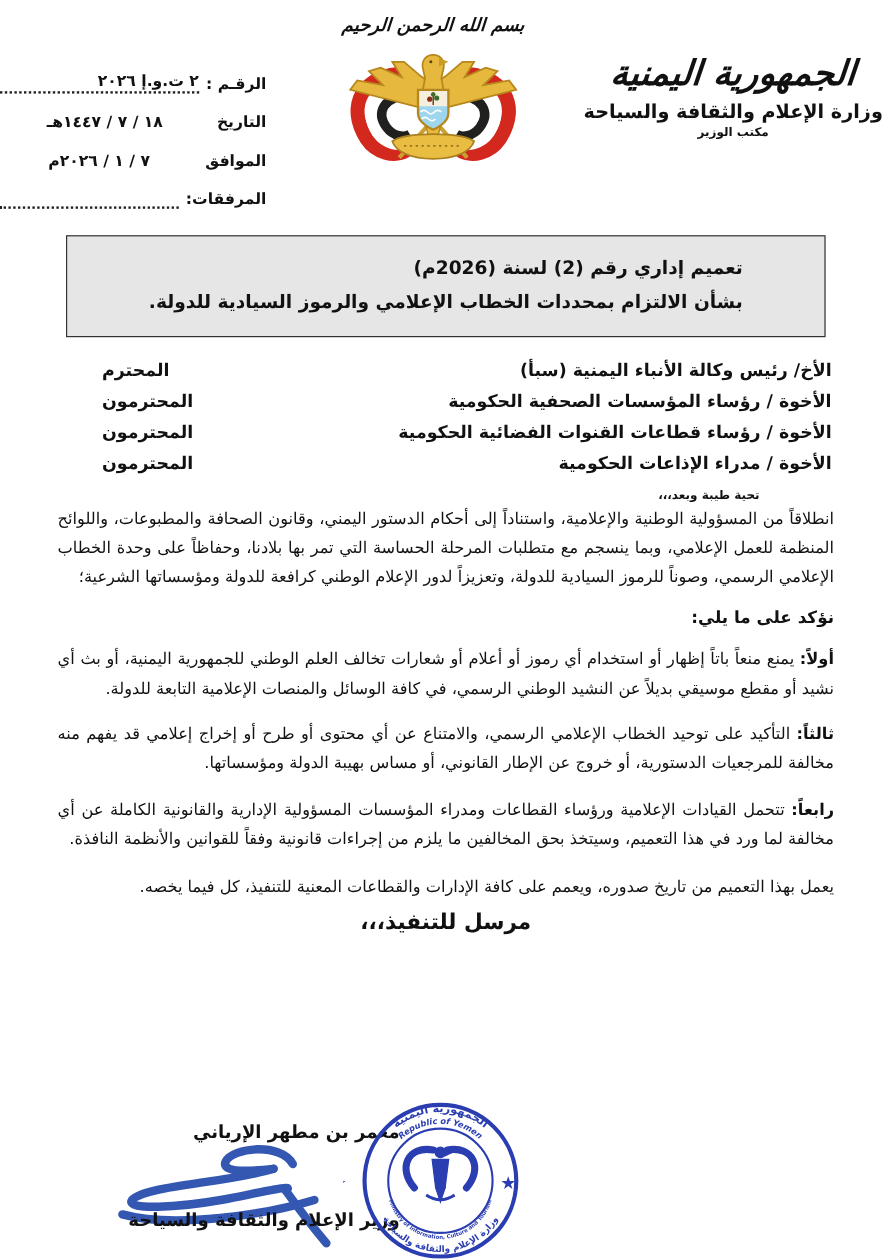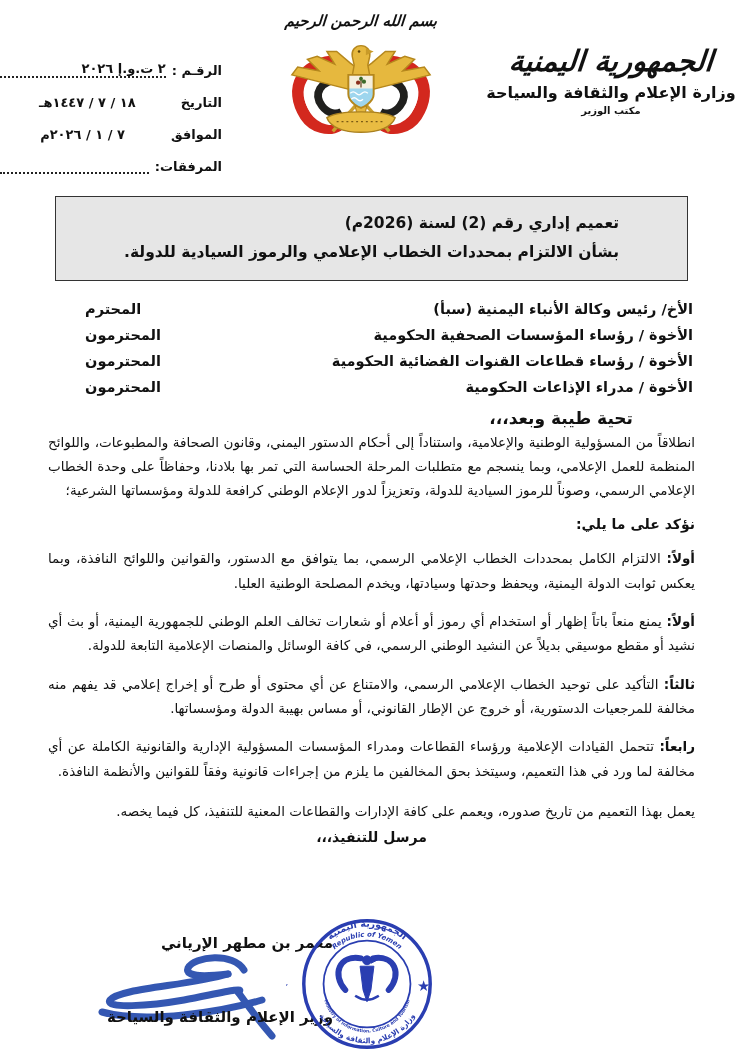--- a/index.html
+++ b/index.html
@@ -32,28 +32,28 @@
     background:#e6e6e6;
     padding:12px 10px 14px 10px;
     text-align:center;
   }
   .title-inner{display:inline-block;text-align:right;font-size:15.5px;font-weight:bold;line-height:1.85;}
   
   .addressees{margin:16px 50px 0 50px;}
   .addr-row{display:flex;justify-content:space-between;align-items:baseline;font-size:14.5px;font-weight:bold;line-height:1.78;}
   .addr-honorific{margin-left:35px;white-space:nowrap;}
   
-  .greeting{margin:7px 110px 0 48px;text-align:right;font-size:17px;font-weight:bold;}
+  .greeting{margin:7px 110px 0 48px;text-align:right;font-size:10px;font-weight:bold;}
   .bodytext{margin:0 48px;}
   .para{font-size:13.5px;line-height:1.8;text-align:justify;margin:2px 0 0 0;}
   .affirm{font-size:14px;font-weight:bold;margin:14px 0 0 0;}
   .item{font-size:13.5px;line-height:1.8;text-align:justify;margin:14px 0 0 0;}
   .item-label{font-weight:bold;}
   .closing{font-size:13.5px;line-height:1.8;text-align:justify;margin:16px 0 0 0;}
-  .dispatch{font-size:14px;font-weight:bold;text-align:center;margin:6px 0 0 0;}
+  .dispatch{font-size:18px;font-weight:bold;text-align:center;margin:6px 0 0 0;}
   
   .sig-block{position:absolute;left:48px;top:934px;width:285px;text-align:right;}
   .sig-name{font-size:15px;font-weight:bold;}
   .sig-title{position:absolute;top:74px;left:0;width:100%;font-size:15px;font-weight:bold;white-space:nowrap;}
   .sig-scribble{position:absolute;top:14px;left:28px;}
   .stamp-wrap{position:absolute;left:286px;top:908px;width:162px;height:150px;}
 </style>
 </head>
 <body>
 
@@ -156,24 +156,20 @@
       <span class="addr-honorific">المحترمون</span>
     </div>
   </div>
 
   <p class="greeting">تحية طيبة وبعد،،،</p>
 
   <div class="bodytext">
     <p class="para">انطلاقاً من المسؤولية الوطنية والإعلامية، واستناداً إلى أحكام الدستور اليمني، وقانون الصحافة والمطبوعات، واللوائح المنظمة للعمل الإعلامي، وبما ينسجم مع متطلبات المرحلة الحساسة التي تمر بها بلادنا، وحفاظاً على وحدة الخطاب الإعلامي الرسمي، وصوناً للرموز السيادية للدولة، وتعزيزاً لدور الإعلام الوطني كرافعة للدولة ومؤسساتها الشرعية؛</p>
     <p class="affirm">نؤكد على ما يلي:</p>
 
-    <p class="item">
-      <span class="item-label">أولاً:</span>
-      <span>الالتزام الكامل بمحددات الخطاب الإعلامي الرسمي، بما يتوافق مع الدستور، والقوانين واللوائح النافذة، وبما يعكس ثوابت الدولة اليمنية، ويحفظ وحدتها وسيادتها، ويخدم المصلحة الوطنية العليا.</span>
-    </p>
     <p class="item">
       <span class="item-label">أولاً:</span>
       <span>يمنع منعاً باتاً إظهار أو استخدام أي رموز أو أعلام أو شعارات تخالف العلم الوطني للجمهورية اليمنية، أو بث أي نشيد أو مقطع موسيقي بديلاً عن النشيد الوطني الرسمي، في كافة الوسائل والمنصات الإعلامية التابعة للدولة.</span>
     </p>
     <p class="item">
       <span class="item-label">ثالثاً:</span>
       <span>التأكيد على توحيد الخطاب الإعلامي الرسمي، والامتناع عن أي محتوى أو طرح أو إخراج إعلامي قد يفهم منه مخالفة للمرجعيات الدستورية، أو خروج عن الإطار القانوني، أو مساس بهيبة الدولة ومؤسساتها.</span>
     </p>
     <p class="item">
       <span class="item-label">رابعاً:</span>

